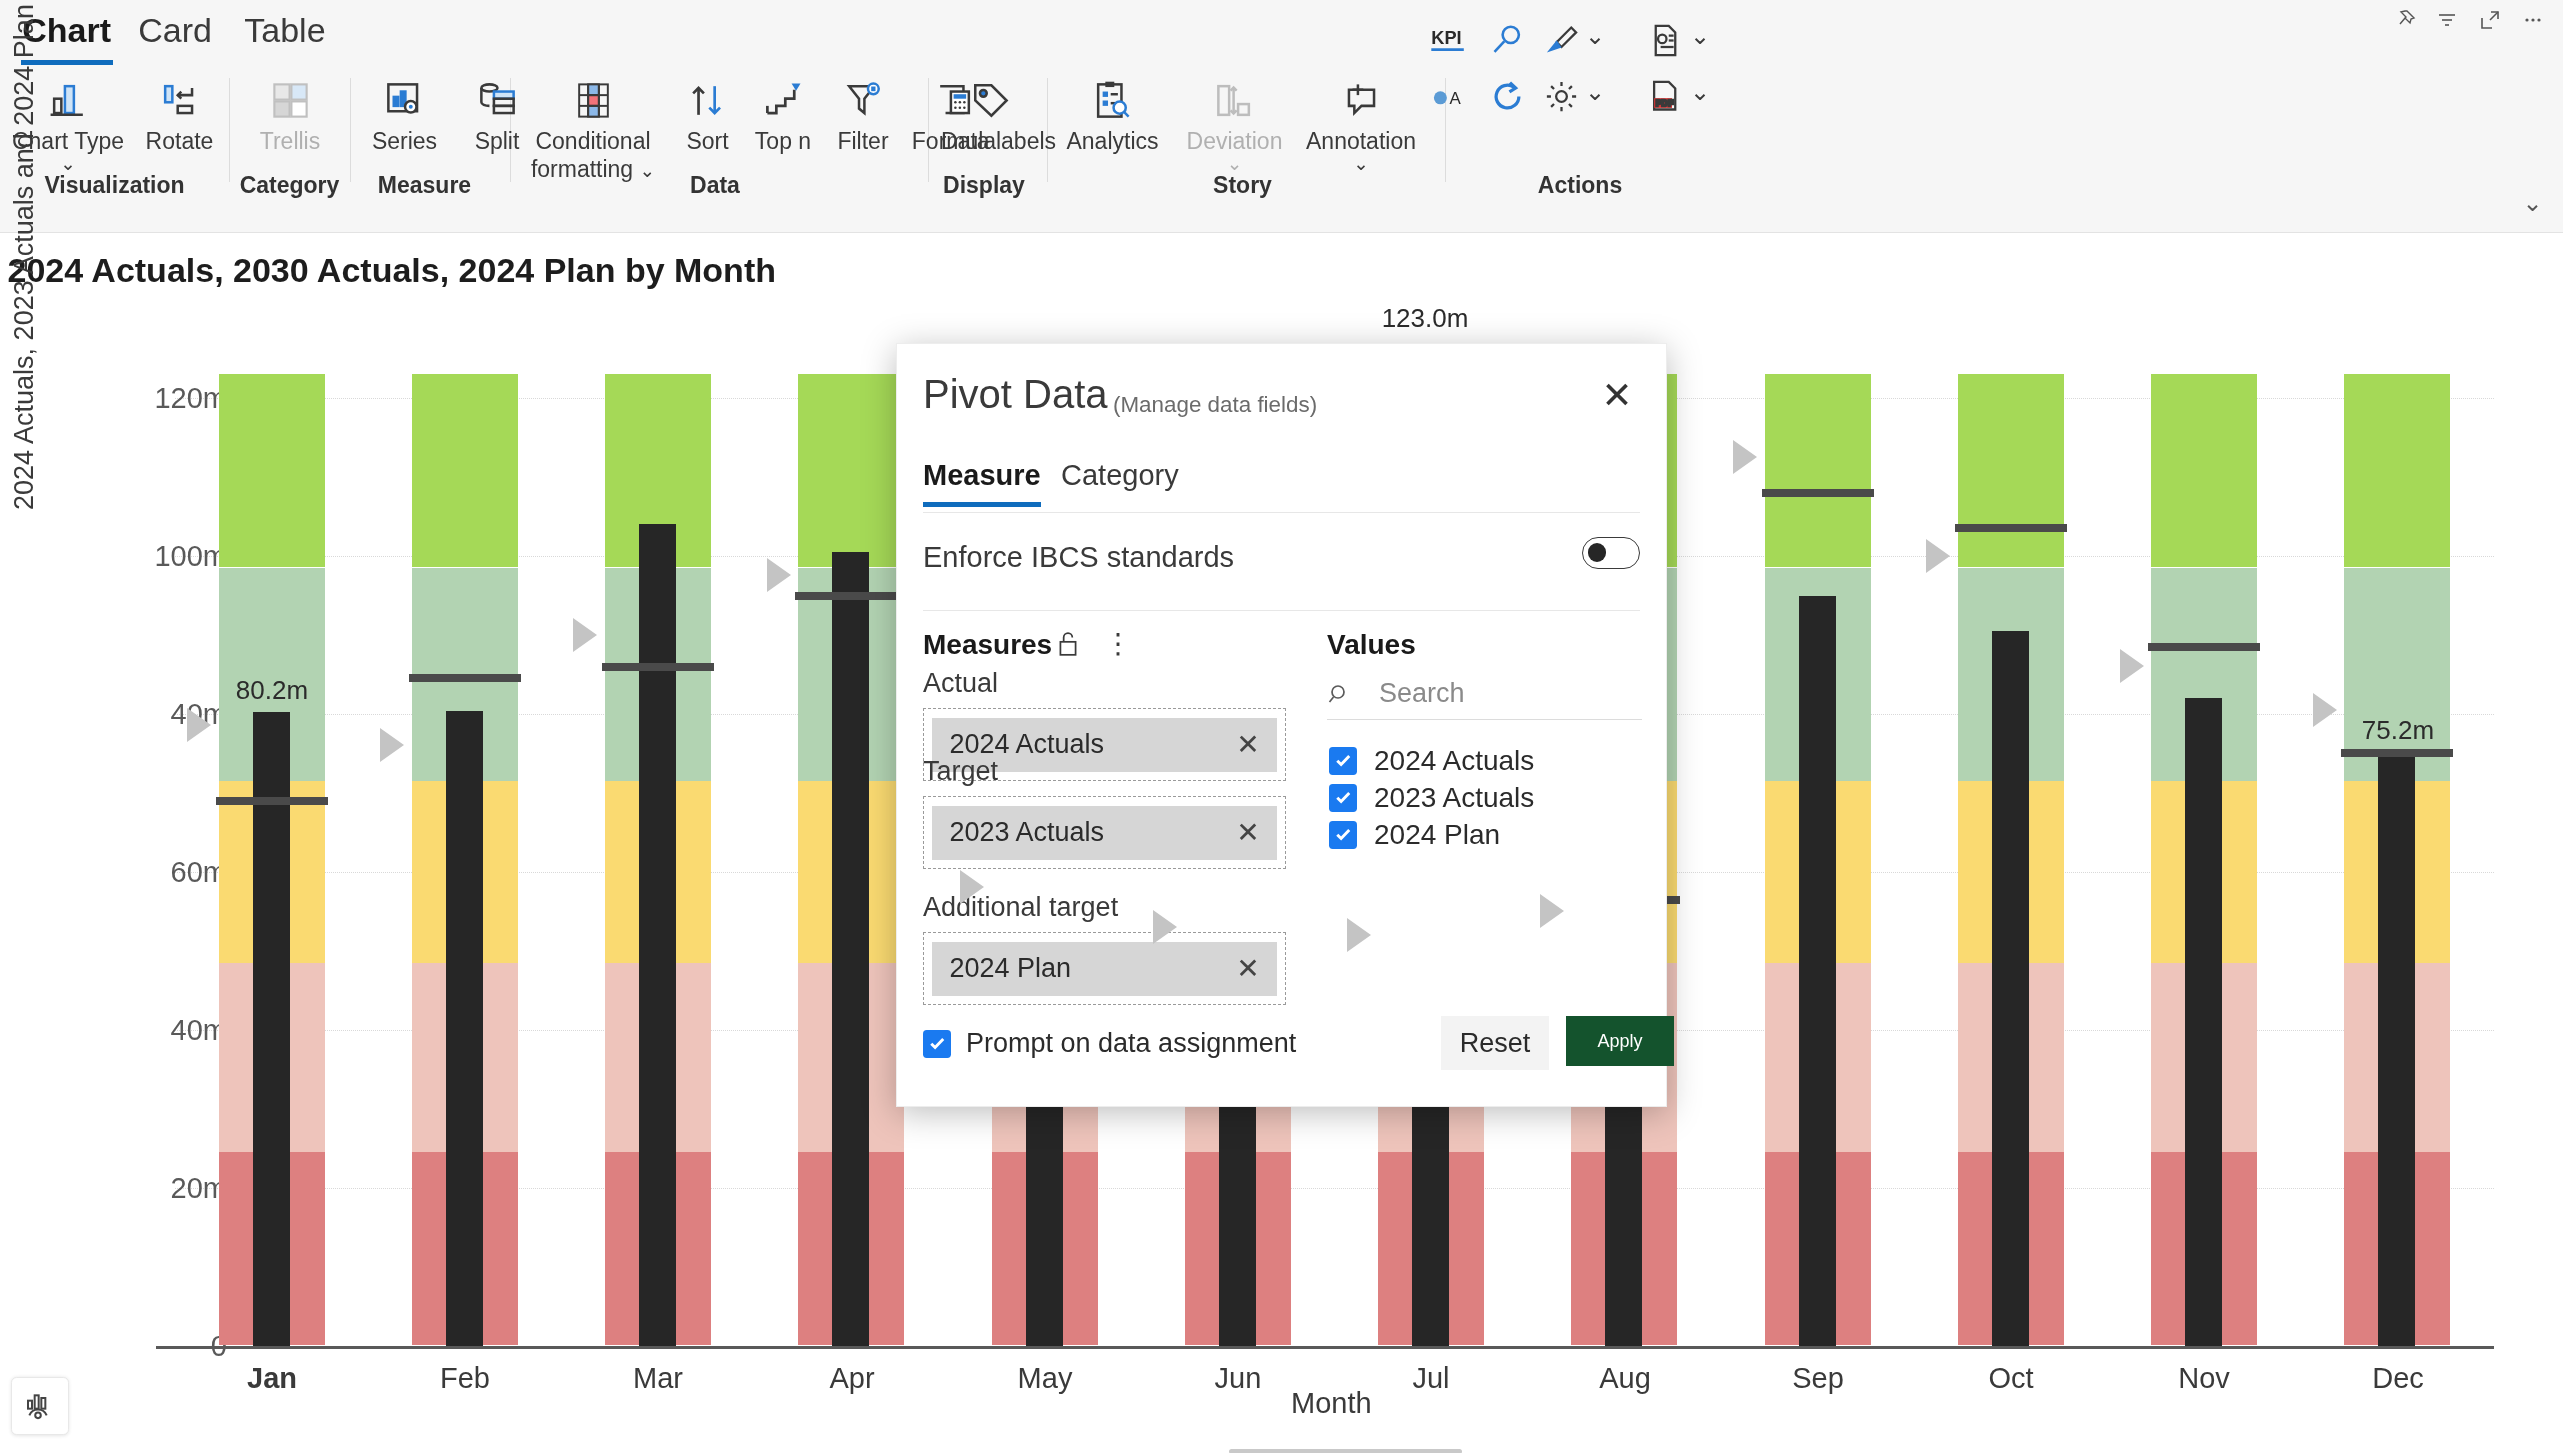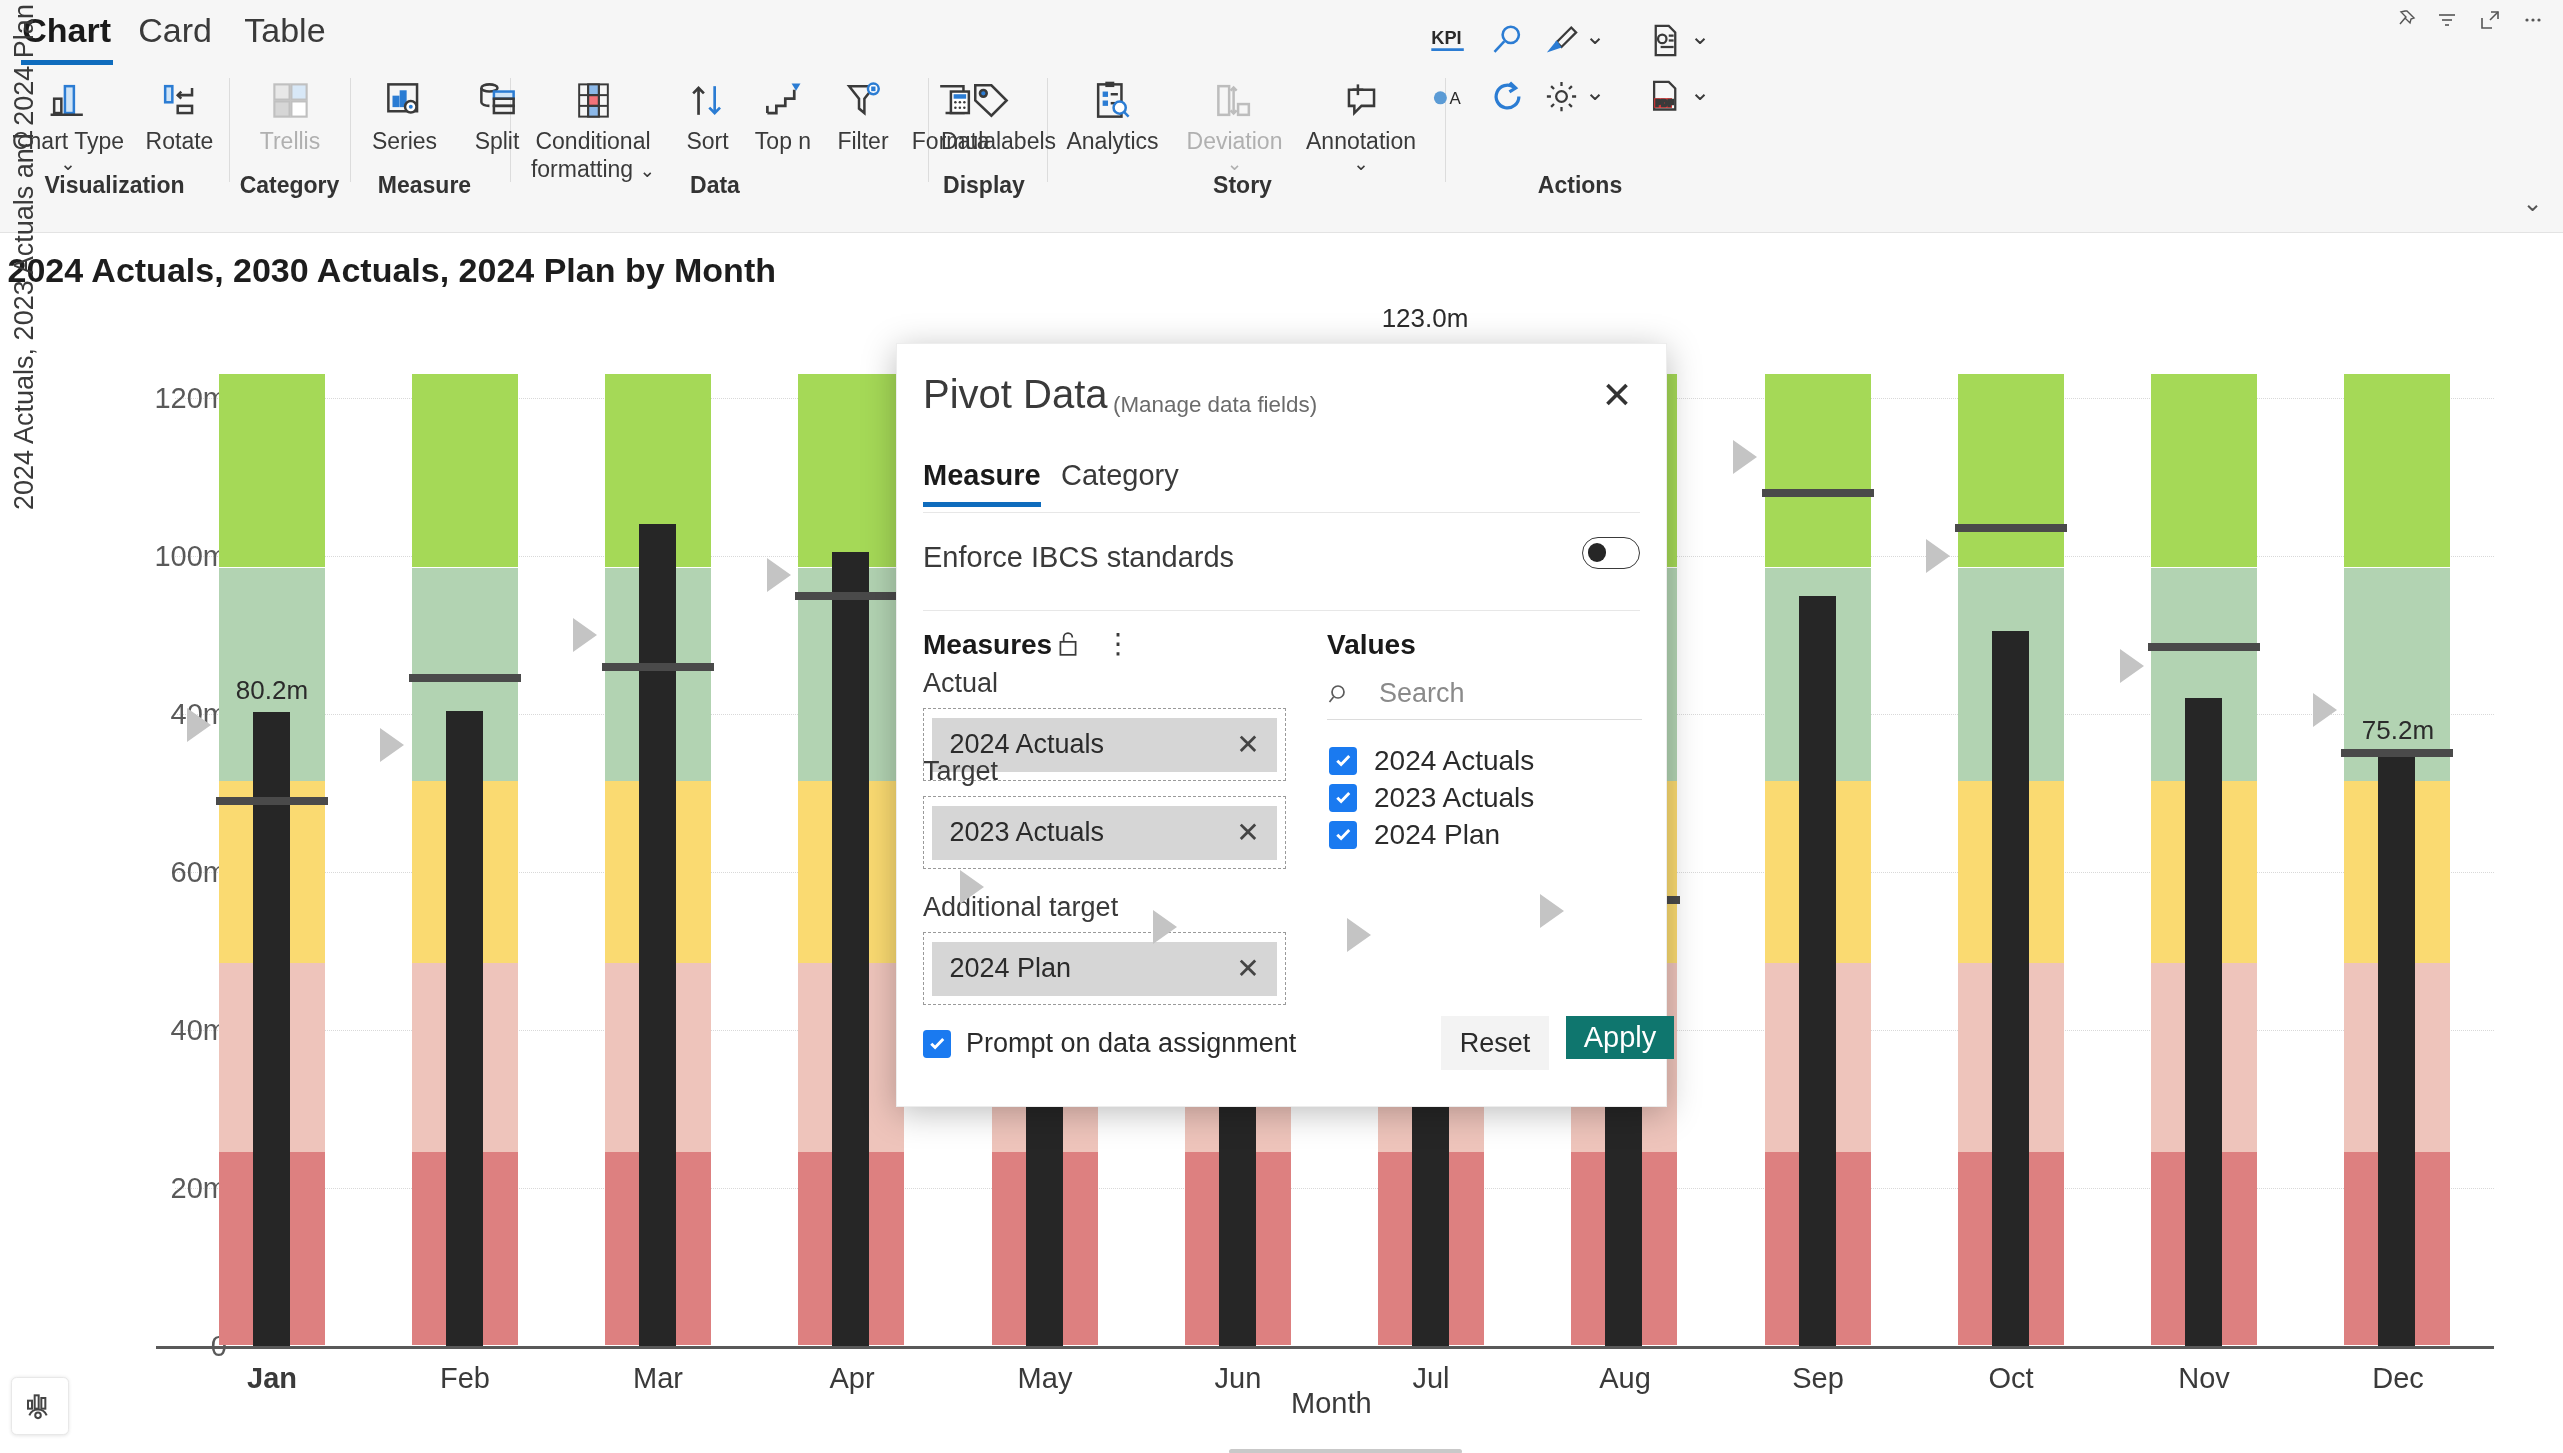--- a/index.html
+++ b/index.html
@@ -99,21 +99,21 @@
 
   .valrow { position:absolute; left:432px; height:43px; display:flex; align-items:center; gap:17px; }
   .cbx { width:28px; height:28px; background:#1a7af0; border-radius:3.7px; display:flex; align-items:center; justify-content:center; cursor:pointer; }
   .cbx svg { width:20.5px; height:20.5px; }
   .valrow .vtxt { font-size:28px; color:#2b2b2b; }
 
   #prompt-row { position:absolute; left:26px; top:684px; display:flex; align-items:center; gap:15px; }
   #prompt-row .ptxt { font-size:27px; color:#2b2b2b; }
 
   #btn-reset { position:absolute; left:544px; top:672px; width:108px; height:54px; background:#f3f3f3; border:none; font-size:27px; color:#2b2b2b; cursor:pointer; font-family:inherit; }
-  #btn-apply { position:absolute; left:669px; top:672px; width:108px; height:43px; background:#0f766e; border:none; font-size:29px; color:#ffffff; cursor:pointer; font-family:inherit; }
+  #btn-apply { position:absolute; left:669px; top:672px; width:108px; height:50px; background:#14532d; border:none; font-size:18px; color:#ffffff; cursor:pointer; font-family:inherit; }
 </style>
 </head>
 <body>
 
 <div id="ribbon">
 
   <div id="tabstrip">
       <div class="tab active" style="left: 13px;">Chart</div>
       <div class="tab" style="left: 129px;">Card</div>
       <div class="tab" style="left: 235px;">Table</div>

